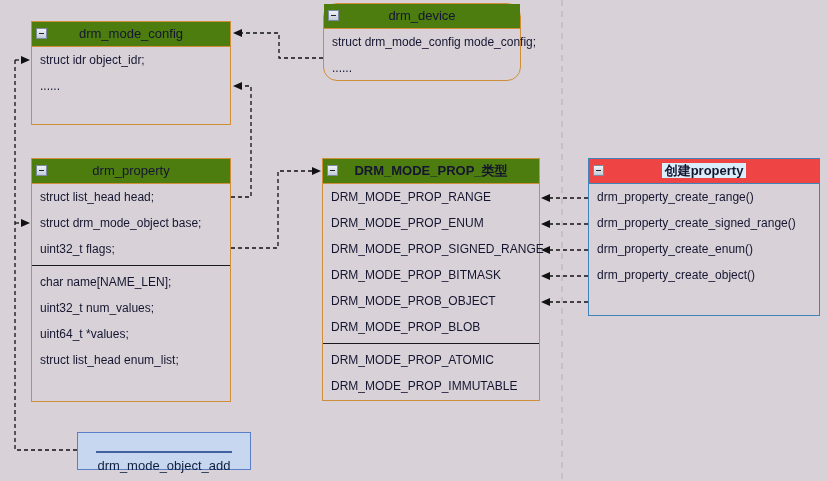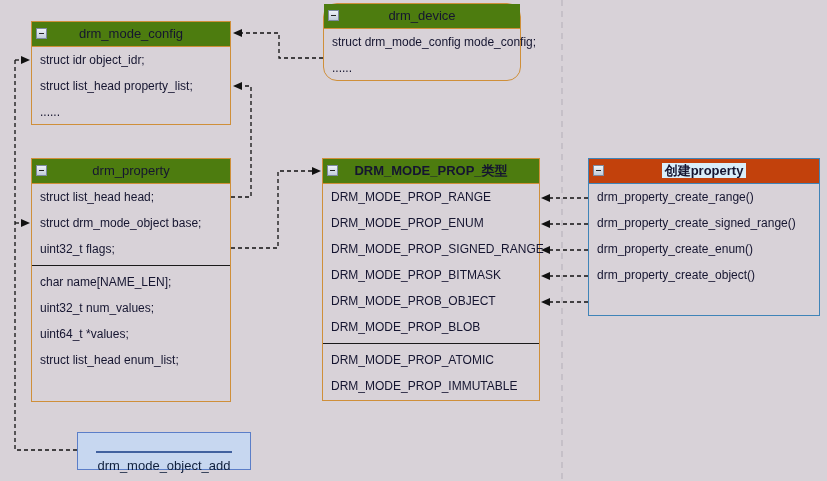--- a/index.html
+++ b/index.html
@@ -20,21 +20,21 @@
   .box .hdr {
     position:relative;
     height:25px;
     background:#4d7c0f;
     border-bottom:1px solid #cf8f3a;
     text-align:center;
     line-height:24px;
     font-size:13px;
   }
   .box.blue { border:1px solid #3f84b8; }
-  .box.blue .hdr { background:#c2410c; border-bottom:1px solid #3f84b8; }
+  .box.blue .hdr { background:#ef4444; border-bottom:1px solid #3f84b8; }
   .collapse {
     position:absolute; left:4px; top:6px;
     width:11px; height:11px;
     border:1px solid #7d8aa0;
     background:linear-gradient(#eef2f7,#c2cdda);
     display:flex; align-items:center; justify-content:center;
   }
   .collapse .minus { width:5px; height:1px; background:#222; display:block; }
   .row {
     height:26px; line-height:26px;
@@ -100,21 +100,20 @@
 </svg>
 
 <div class="box" style="left:31px;top:21px;width:200px;height:104px;">
   <div class="hdr">
     <span class="collapse">
         <span class="minus"></span>
       </span>
     <span>drm_mode_config</span>
   </div>
   <div class="row">struct idr object_idr;</div>
-  <div class="row">struct list_head property_list;</div>
   <div class="row">......</div>
 </div>
 
 <div class="box" style="left:323px;top:3px;width:198px;height:78px;border-radius:14px;">
   <div class="hdr">
     <span class="collapse">
         <span class="minus"></span>
       </span>
     <span>drm_device</span>
   </div>

